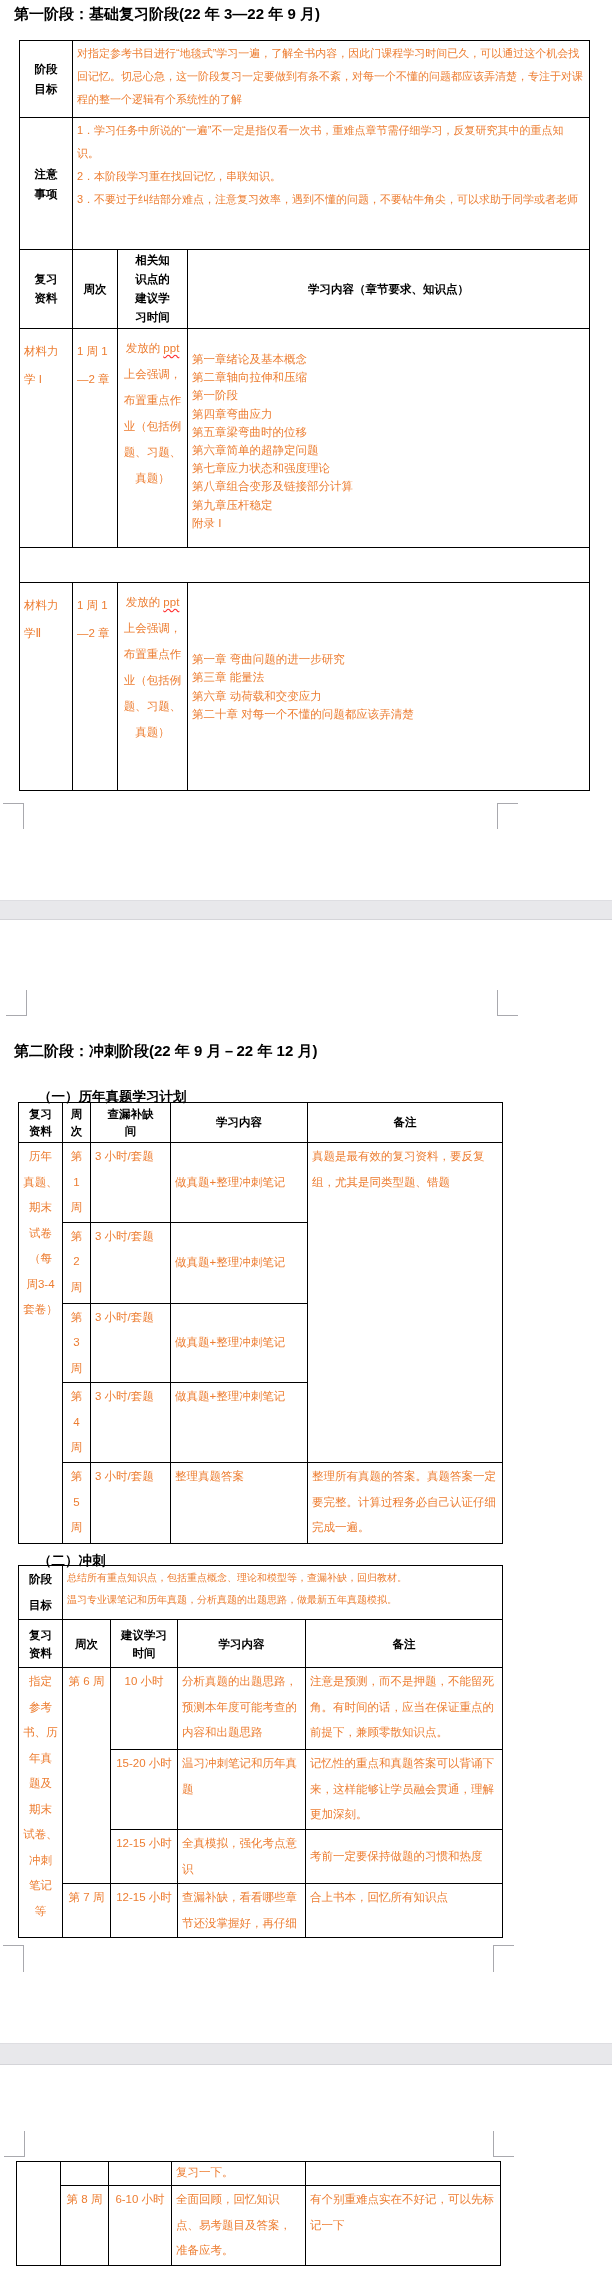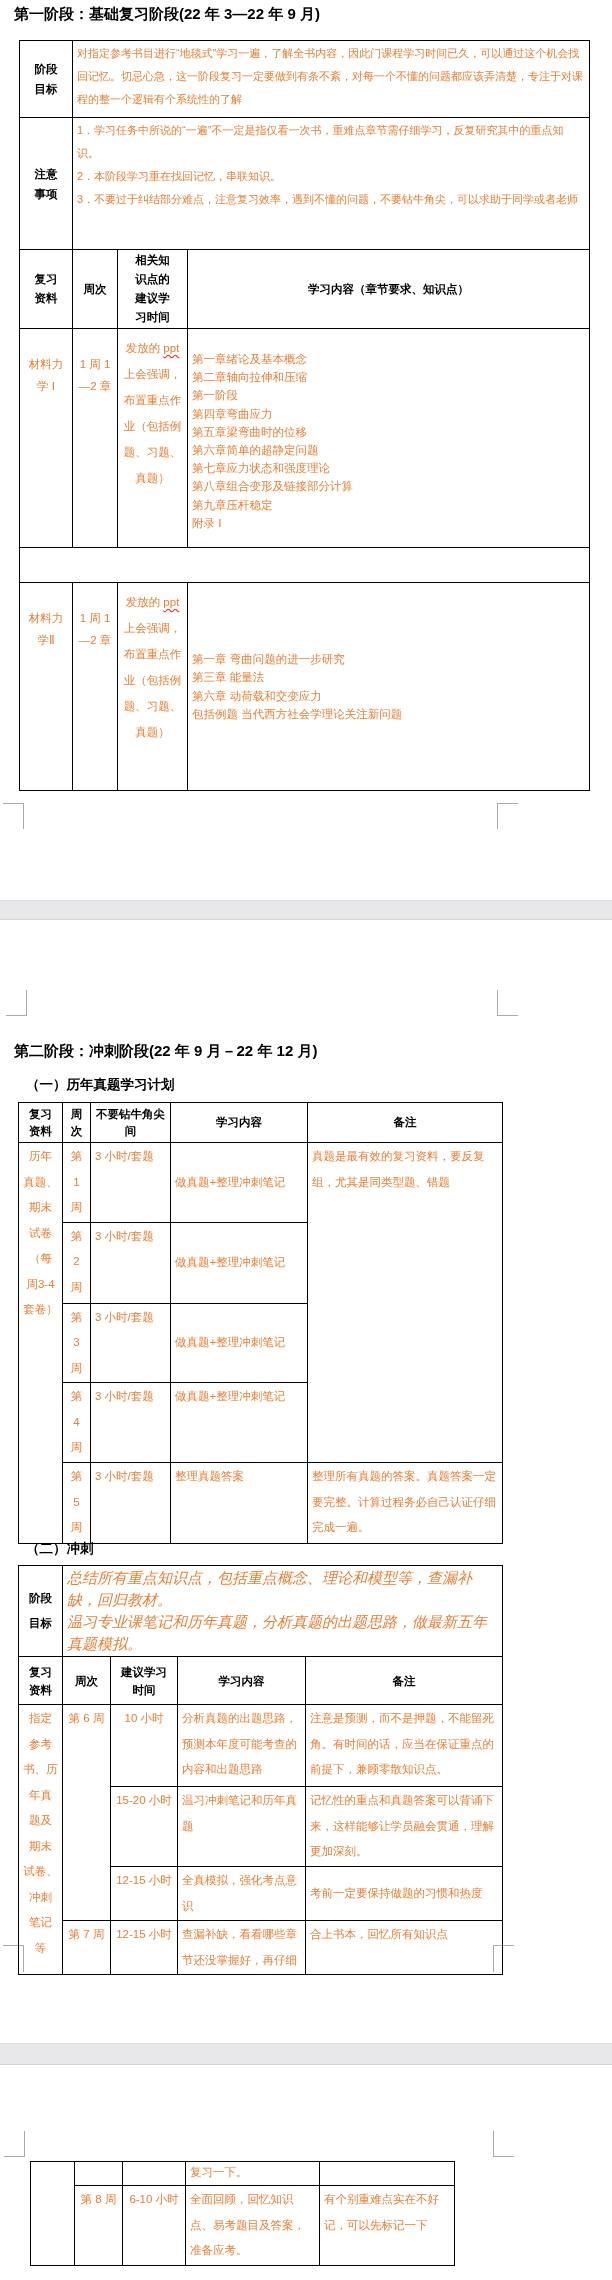--- a/index.html
+++ b/index.html
@@ -2,44 +2,44 @@
 <html><head>
 <meta charset="utf-8">
 <style>
   html,body { margin:0; padding:0; background:#fff; }
   .canvas {
     position:relative; width:612px; height:2280px; background:#ffffff;
     font-family:"Liberation Sans","DejaVu Sans",sans-serif; color:#000; overflow:hidden;
   }
   .abs { position:absolute; }
   h1.title { font-size:15px; font-weight:bold; margin:0; white-space:nowrap; }
-  h2.sub { font-size:13.5px; font-weight:bold; margin:0; white-space:nowrap; }
+  h2.sub { font-size:13.5px; font-weight:bold; margin:12px; white-space:nowrap; }
 
   table.t { position:absolute; border-collapse:collapse; table-layout:fixed; }
   .t td { border:1px solid #000; padding:1px 4px; vertical-align:top; font-size:11.5px; overflow:hidden; }
   .o { color:#ED7D31; }
   .vm { vertical-align:middle !important; }
   .lbl { font-weight:bold; text-align:center; vertical-align:middle !important; white-space:pre-line; font-size:12px; line-height:20px; }
 
   
   .t1 .para { line-height:23px; font-size:11px;margin-top:18px; }
   .t1 tr.hdr td { font-weight:bold; text-align:center; vertical-align:middle; line-height:19px; white-space:pre-line; font-size:11.5px; }
-  .t1 .matcell { line-height:22px; padding-top:24px; white-space:pre-line; text-align:center; }
+  .t1 .matcell { line-height:28px; padding-top:8px; white-space:pre-line; }
   .t1 .timecell { line-height:26px; padding-top:6px; text-align:center; }
   .chapters div { line-height:18.2px; }
   .t1 .chapcell { padding-top:21px; }
 
   
   .t2 td, .t3 td, .t4 td { line-height:25.5px; }
   .t2 tr.hdr td, .t3 tr.hdr td { font-weight:bold; text-align:center; vertical-align:middle; white-space:pre-line; line-height:17px; font-size:11.5px; padding:0 2px; }
   .t3 tr.hdr td { line-height:18px; }
   .mat { padding-top:8px; white-space:pre-line; text-align:center; }
   .week { white-space:pre-line; text-align:center; padding-top:4px; }
   .t3 .time, .t4 .time { text-align:center; }
-  .goalpara div { line-height:22px; font-size:15px;font-style:italic; }
+  .goalpara div { line-height:22px; font-size:10px; }
   .t4 .fragrow td { line-height:19px; }
 
   
   .band { position:absolute; left:0; width:612px; background:#E8E8EB; border-top:1px solid #dedee2; border-bottom:1px solid #d4d4d8; }
   .mark { position:absolute; width:20px; height:25px; }
   .mark.bl { border-top:1px solid #a9a9ae; border-right:1px solid #a9a9ae; }
   .mark.br { border-top:1px solid #a9a9ae; border-left:1px solid #a9a9ae; }
   .mark.tl { border-bottom:1px solid #a9a9ae; border-right:1px solid #a9a9ae; }
   .mark.tr { border-bottom:1px solid #a9a9ae; border-left:1px solid #a9a9ae; }
   .sp { text-decoration-line:underline; text-decoration-style:wavy; text-decoration-color:#FF2A2A; text-underline-offset:2px; }
@@ -120,21 +120,21 @@
     <tr style="height:208px;">
       <td class="o matcell">材料力
 学Ⅱ</td>
       <td class="o matcell">1 周 1
 —2 章</td>
       <td class="o timecell"><span>发放的</span> <span class="sp">ppt</span> <span>上会强调，布置重点作业（包括例题、习题、真题）</span></td>
       <td class="o chapters vm">
         <div>第一章 弯曲问题的进一步研究</div>
         <div>第三章 能量法</div>
         <div>第六章 动荷载和交变应力</div>
-        <div>包括例题 当代西方社会学理论关注新问题</div>
+        <div>第二十章 对每一个不懂的问题都应该弄清楚</div>
       </td>
     </tr>
   </tbody>
     </table>
 
   <h1 class="title abs" style="left:14px;top:1042px;">第二阶段：冲刺阶段(22 年 9 月－22 年 12 月)</h1>
   <h2 class="sub abs" style="left:26px;top:1076px;">（一）历年真题学习计划</h2>
 
   <table class="t t2" style="left:18px;top:1102px;width:485px;">
     <colgroup>
@@ -143,21 +143,21 @@
         <col style="width:80px">
         <col style="width:137px">
         <col>
       </colgroup>
     <tbody>
         <tr class="hdr" style="height:40px;">
       <td>复习
 资料</td>
       <td>周
 次</td>
-      <td>不要钻牛角尖
+      <td>查漏补缺
 间</td>
       <td>学习内容</td>
       <td>备注</td>
     </tr>
     <tr style="height:77px;">
       <td class="o mat" rowspan="5">历年
 真题、
 期末
 试卷
 （每
@@ -257,21 +257,21 @@
     </tr>
     <tr style="height:51px;">
       <td class="o week">第 7 周</td>
       <td class="o time">12-15 小时</td>
       <td class="o">查漏补缺，看看哪些章节还没掌握好，再仔细</td>
       <td class="o">合上书本，回忆所有知识点</td>
     </tr>
   </tbody>
     </table>
 
-  <table class="t t4" style="left:30px;top:2161px;width:425px;">
+  <table class="t t4" style="left:16px;top:2161px;width:485px;">
     <colgroup>
         <col style="width:44px">
         <col style="width:48px">
         <col style="width:63px">
         <col style="width:134px">
         <col>
       </colgroup>
     <tbody>
         <tr class="fragrow" style="height:24px;">
       <td rowspan="2"></td>

